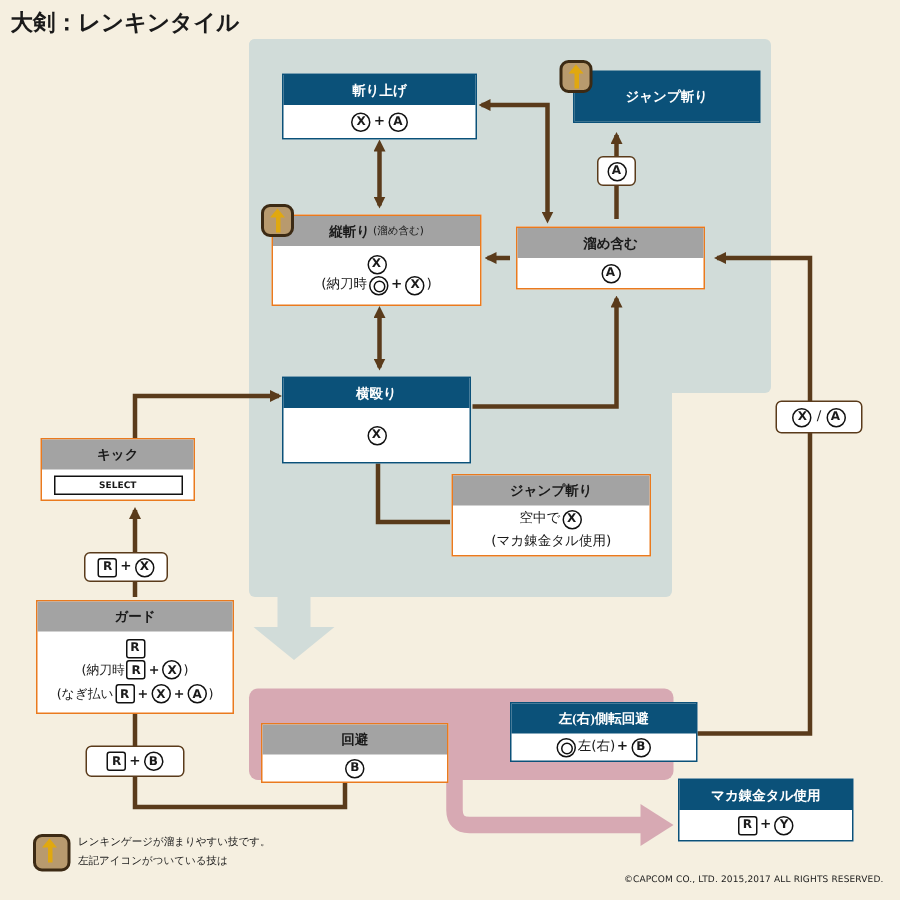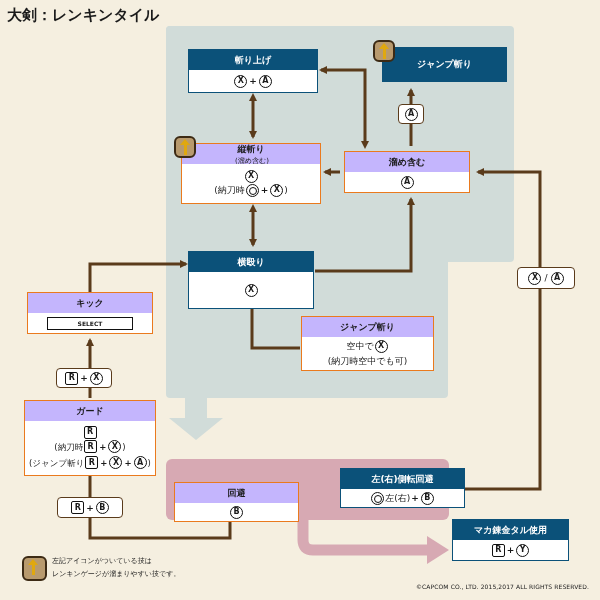--- a/index.html
+++ b/index.html
@@ -7,23 +7,23 @@
          font-family:"DejaVu Sans", "Liberation Sans", sans-serif; color:#1a1a1a; }
   .title { position:absolute; left:7px; top:6px; font-size:15px; font-weight:bold; }
   .zone-main { position:absolute; left:166px; top:26px; width:348px; height:236px; background:#d1dcd9; border-radius:4px; }
   .zone-main2 { position:absolute; left:166px; top:26px; width:348px; height:372px; background:#d1dcd9; border-radius:4px; }
   .zone-evade { position:absolute; left:166px; top:459px; width:283px; height:61px; background:#d7a9b3; border-radius:6px; }
   svg.conn { position:absolute; left:0; top:0; width:600px; height:600px; pointer-events:none; }
   .node { position:absolute; box-sizing:border-box; background:#fff; display:flex; flex-direction:column; }
   .node .hd { height:20px; display:flex; align-items:center; justify-content:center; font-size:9px; font-weight:bold; }
   .node .bd { flex:1; display:flex; flex-direction:column; align-items:center; justify-content:center; font-size:9px; line-height:15px; }
   .node.blue { border:1.5px solid #0b5179; }
-  .node.blue .hd { background:#0b5179; color:#fff; }
+  .node.blue .hd { background:#0b5179; color:#fff;font-family:Liberation Serif, serif; }
   .node.gold { border:1.5px solid #ea7a1e; }
-  .node.gold .hd { background:#c4b5fd; color:#1a1a1a;flex-direction:column; }
+  .node.gold .hd { background:#a3a3a3; color:#1a1a1a; }
   .hd small { font-size:7px; font-weight:normal; margin-left:2px; }
   .btn { display:inline-flex; align-items:center; justify-content:center; width:13px; height:13px; border:1.5px solid #111; border-radius:50%;
          font-size:8px; font-weight:bold; box-sizing:border-box; line-height:1; vertical-align:middle; margin:0 1px; }
   .btn.sq { border-radius:2px; }
   .btn.stick { position:relative; }
   .btn.stick::after { content:""; position:absolute; left:2px; top:2px; width:6px; height:6px; border-radius:50%; border:1px solid #111; }
   .row { display:flex; align-items:center; justify-content:center; white-space:nowrap; }
   .plus { font-weight:bold; margin:0 1px; }
   .pill { position:absolute; background:#fff; border:1.5px solid #5a3b1b; border-radius:4px; box-sizing:border-box;
           display:flex; align-items:center; justify-content:center; font-size:9px; }
@@ -137,46 +137,46 @@
     </div>
 </div>
 
 <div class="node gold" style="left:301px;top:316px;width:133px;height:55px;">
   <div class="hd">ジャンプ斬り</div>
   <div class="bd">
     <div class="row">
         <span>空中で</span>
         <span class="btn">X</span>
       </div>
-    <div class="row">(納刀時空中でも可)</div>
-  </div>
-</div>
-
-<div class="node gold" style="left:27px;top:292px;width:126px;height:42px;">
+    <div class="row">(マカ錬金タル使用)</div>
+  </div>
+</div>
+
+<div class="node gold" style="left:27px;top:292px;width:103px;height:42px;">
   <div class="hd">キック</div>
   <div class="bd">
       <div class="select-box">SELECT</div>
     </div>
 </div>
 
 <div class="node gold" style="left:24px;top:400px;width:132px;height:76px;">
   <div class="hd">ガード</div>
   <div class="bd" style="font-size:8.5px;line-height:16px;">
     <div class="row">
         <span class="btn sq">R</span>
       </div>
     <div class="row">
       <span>(納刀時</span>
       <span class="btn sq">R</span>
       <span class="plus">+</span>
       <span class="btn">X</span>
       <span>)</span>
     </div>
     <div class="row">
-      <span>(ジャンプ斬り</span>
+      <span>(なぎ払い</span>
       <span class="btn sq">R</span>
       <span class="plus">+</span>
       <span class="btn">X</span>
       <span class="plus">+</span>
       <span class="btn">A</span>
       <span>)</span>
     </div>
   </div>
 </div>
 
@@ -226,17 +226,17 @@
   <span class="btn">B</span>
 </div>
 <div class="pill" style="left:517px;top:267px;width:58px;height:22px;">
   <span class="btn">X</span>
   <span style="margin:0 2px;">/</span>
   <span class="btn">A</span>
 </div>
 
 <div class="gauge" style="left:22px;top:556px;width:25px;height:25px;"></div>
 <div class="legend-text">
+  <div>レンキンゲージが溜まりやすい技です。</div>
   <div>左記アイコンがついている技は</div>
-  <div>レンキンゲージが溜まりやすい技です。</div>
 </div>
 
 <div class="copyright">©CAPCOM CO., LTD. 2015,2017 ALL RIGHTS RESERVED.</div>
 
 </body></html>

